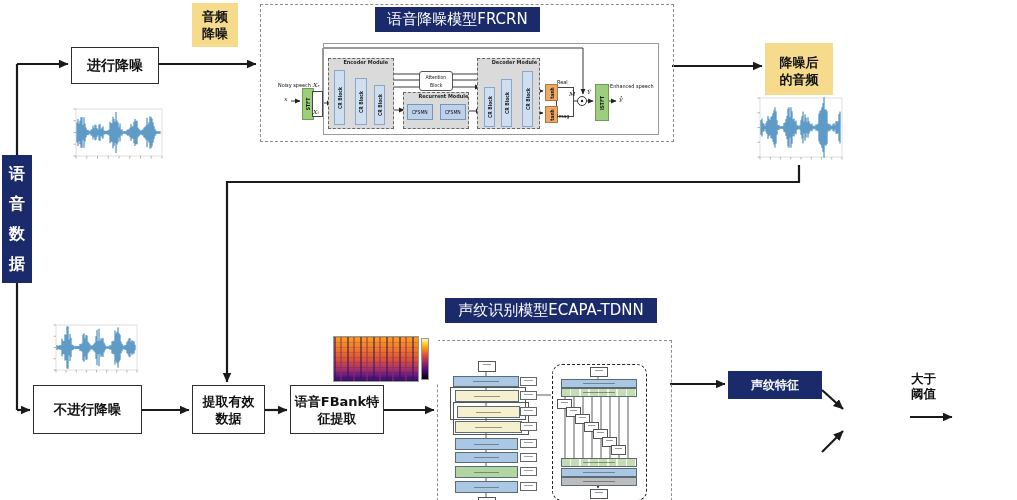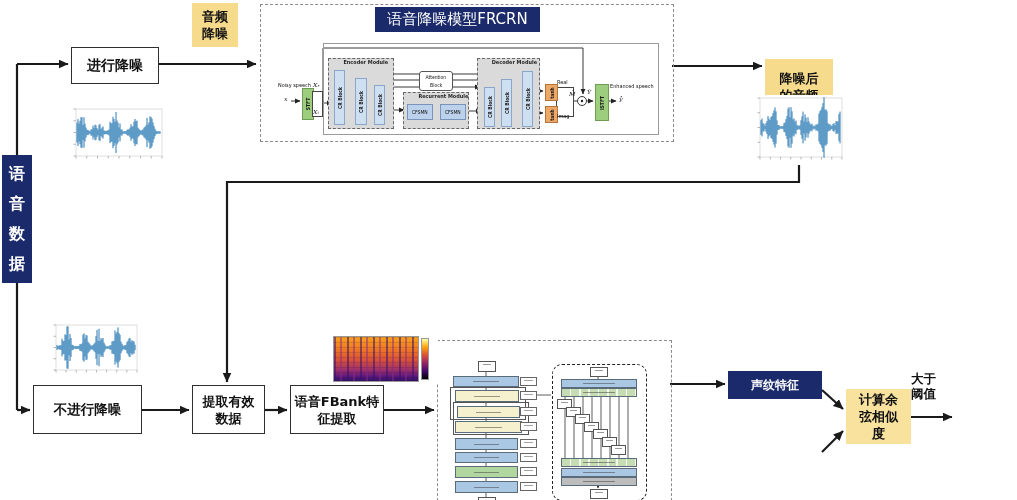--- a/index.html
+++ b/index.html
@@ -217,21 +217,21 @@
   <div class="tiny" style="left:557px;top:80px;">Real</div>
   <div class="tiny" style="left:557px;top:114px;">Imag</div>
   <div class="math" style="left:569px;top:90px;">M̂</div>
   <div class="math" style="left:587px;top:88px;">Ŷ</div>
   <div class="greenv" style="left:595px;top:84px;width:12px;height:35px;">
     <span class="vtext">ISTFT</span>
     </div>
   <div class="tiny" style="left:610px;top:84px;">Enhanced speech</div>
   <div class="math" style="left:619px;top:95px;">ŷ</div>
 
-  <div class="tag" style="left:765px;top:43px;width:68px;height:55px;background:#f6db8d;margin-top:16px;">
+  <div class="tag" style="left:765px;top:43px;width:68px;height:55px;background:#f6db8d;">
     <span>降噪后</span>
     <span>的音频</span>
   </div>
 
   <div class="wave" id="wave1" style="left:65px;top:106px;width:100px;height:58px;"><svg width="100" height="58">
         <rect x="11" y="3" width="86" height="47" fill="#fff" stroke="#c8c8c8" stroke-width="0.6"></rect>
         <path d="M12,16.5V36.5M13,13.1V39.9M14,17.6V35.4M15,14.8V38.2M16,11.3V41.7M17,11.1V41.9M18,18.9V34.1M19,11.3V41.7M20,17.6V35.4M21,21.5V31.5M22,23.9V29.1M23,23.9V29.1M24,24.7V28.3M25,25.3V27.7M26,23.5V29.5M27,23.3V29.7M28,19.7V33.3M29,22.0V31.0M30,18.6V34.4M31,19.3V33.7M32,22.1V30.9M33,23.7V29.3M34,18.9V34.1M35,17.9V35.1M36,23.0V30.0M37,21.6V31.4M38,20.4V32.6M39,24.5V28.5M40,24.7V28.3M41,25.0V28.0M42,24.6V28.4M43,24.4V28.6M44,23.5V29.5M45,15.8V37.2M46,17.1V35.9M47,17.3V35.7M48,10.8V42.2M49,13.0V40.0M50,15.8V37.2M51,6.0V47.0M52,14.5V38.5M53,16.5V36.5M54,21.4V31.6M55,17.5V35.5M56,23.6V29.4M57,23.4V29.6M58,25.3V27.7M59,25.3V27.7M60,25.2V27.8M61,25.1V27.9M62,24.0V29.0M63,23.2V29.8M64,23.6V29.4M65,21.7V31.3M66,18.2V34.8M67,20.5V32.5M68,20.3V32.7M69,15.7V37.3M70,13.0V40.0M71,15.0V38.0M72,14.6V38.4M73,21.7V31.3M74,22.9V30.1M75,24.1V28.9M76,24.9V28.1M77,23.8V29.2M78,23.5V29.5M79,21.7V31.3M80,20.8V32.2M81,19.4V33.6M82,11.8V41.2M83,18.4V34.6M84,16.3V36.7M85,10.3V42.7M86,11.0V42.0M87,12.7V40.3M88,16.4V36.6M89,19.9V33.1M90,22.8V30.2M91,24.7V28.3M92,25.3V27.7M93,25.3V27.7M94,25.3V27.7M95,25.3V27.7" stroke="#2a7ab5" stroke-width="1" fill="none"></path>
         <path d="M8.5,3H11M8.5,14.75H11M8.5,26.5H11M8.5,38.25H11M8.5,50H11M11,50V52.5M21.75,50V52.5M32.5,50V52.5M43.25,50V52.5M54,50V52.5M64.75,50V52.5M75.5,50V52.5M86.25,50V52.5M97,50V52.5" stroke="#888" stroke-width="0.6" fill="none"></path>
       </svg></div>
   <div class="wave" id="wave2" style="left:45px;top:322px;width:95px;height:56px;"><svg width="95" height="56">
@@ -253,44 +253,40 @@
   <div class="flowbox" style="left:290px;top:385px;width:92px;height:47px;font-size:13px;">
     <span>语音FBank特</span>
     <span>征提取</span>
   </div>
 
   <div class="specwrap" style="left:328px;top:330px;width:110px;height:54px;">
     <div class="specplot" style="left:5px;top:6px;width:84px;height:44px;"></div>
     <div class="colorbar" style="left:93px;top:8px;width:6px;height:40px;"></div>
   </div>
 
+  <div class="titlebar" style="left:445px;top:298px;width:212px;height:25px;background:#1b2a6b;">声纹识别模型ECAPA-TDNN</div>
   <div class="dashouter" style="left:437px;top:340px;width:233px;height:164px;"></div>
 
   <div class="skiprect" style="left:450px;top:387px;width:74px;height:31px;"></div>
   <div class="skiprect" style="left:453px;top:402px;width:74px;height:31px;"></div>
   <div class="sbox dash" style="left:478px;top:361px;width:16px;height:9px;"></div>
   <div class="sbox" style="left:478px;top:497px;width:16px;height:6px;"></div>
   <div id="ecapa-left"></div>
 
   <div class="roundbox" style="left:552px;top:364px;width:93px;height:135px;"></div>
   <div class="sbox dash" style="left:590px;top:367px;width:16px;height:8px;"></div>
   <div class="ebar eb-b" style="left:561px;top:379px;width:74px;height:7px;"></div>
   <div class="ebar eb-seg" style="left:561px;top:388px;width:74px;height:7px;"></div>
   <div id="res2-cascade"></div>
   <div class="ebar eb-seg" style="left:561px;top:458px;width:74px;height:7px;"></div>
   <div class="ebar eb-b" style="left:561px;top:468px;width:74px;height:7px;"></div>
   <div class="ebar eb-gray" style="left:561px;top:477px;width:74px;height:7px;"></div>
   <div class="sbox dash" style="left:590px;top:489px;width:16px;height:8px;"></div>
 
   <div class="navybox" style="left:728px;top:371px;width:94px;height:28px;background:#1b2a6b;font-size:12px;">声纹特征</div>
-  <div class="tag" style="left:846px;top:389px;width:65px;height:55px;background:#f8e29e;line-height:17px;">
-    <span>计算余</span>
-    <span>弦相似</span>
-    <span>度</span>
-  </div>
   <div class="abs vstack" style="left:911px;top:372px;width:46px;text-align:left;font-weight:bold;font-size:12.5px;line-height:14.5px;z-index:3;">
     <span>大于</span>
     <span>阈值</span>
   </div>
 
 <div class="ebar eb-b" style="left: 453px; top: 376px; width: 64px; height: 9px;"></div>
     <div class="lbox" style="left: 520px; top: 377px; width: 15px; height: 7px;"></div>
     <div class="ebar eb-c" style="left: 455px; top: 390px; width: 62px; height: 10px;"></div>
     <div class="lbox" style="left: 520px; top: 391px; width: 15px; height: 7px;"></div>
     <div class="ebar eb-c" style="left: 457px; top: 406px; width: 61px; height: 10px;"></div>

